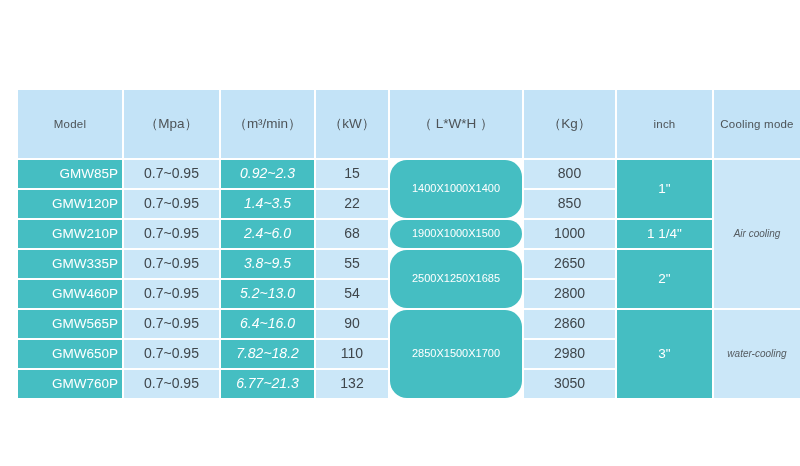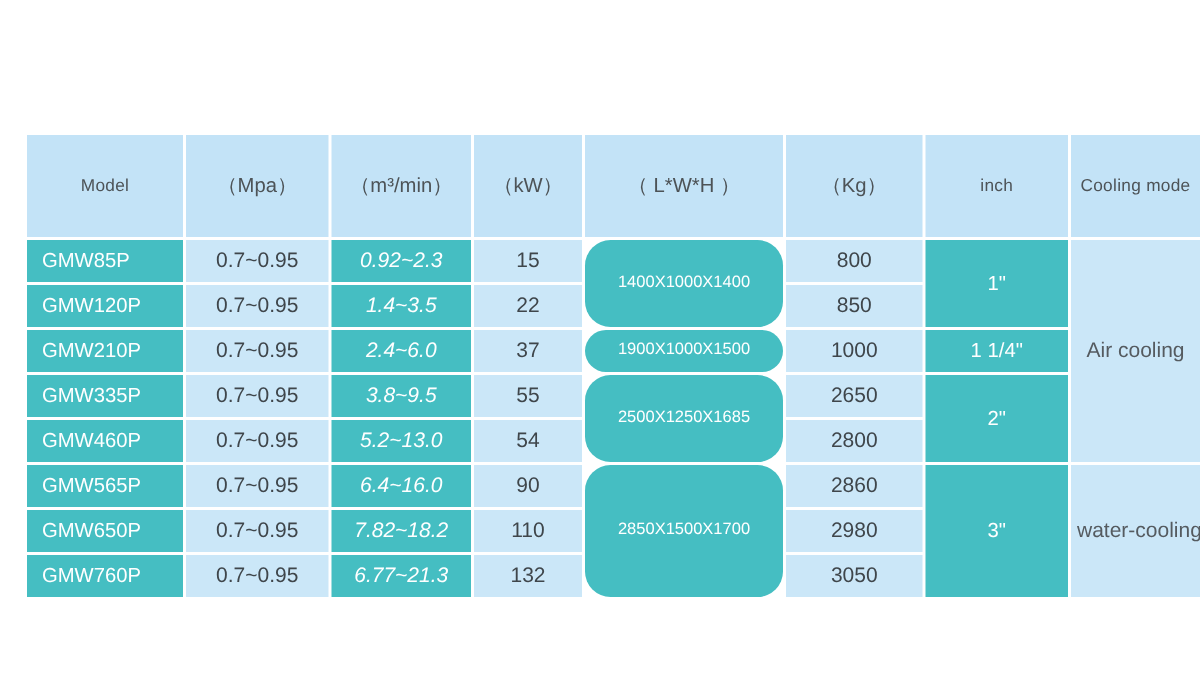--- a/index.html
+++ b/index.html
@@ -53,30 +53,31 @@
   
   table.spec td.teal {
     background: #45bec2;
     color: #ffffff;
   }
   table.spec td.teal.dim {
     font-size: 11px;
     border-radius: 17px;
   }
   table.spec td.teal.model {
-    text-align: left;
+    text-align: right;
     padding-left: 10px;
     font-size: 13.5px;
   }
   table.spec td.teal.inch {
     font-size: 13.5px;
   }
   table.spec td.cool {
-    font-size: 14px;
+    font-size: 10px;
     color: #555b60;
+    font-style: italic;
   }
   table.spec td.num {
     font-size: 14px;
     color: #3f464b;
   }
   table.spec td.flow {
     font-size: 14px;
     font-style: italic;
   }
   
@@ -129,21 +130,21 @@
           <td class="teal model">GMW120P</td>
           <td class="num">0.7~0.95</td>
           <td class="teal flow">1.4~3.5</td>
           <td class="num">22</td>
           <td class="num">850</td>
         </tr>
         <tr>
           <td class="teal model">GMW210P</td>
           <td class="num">0.7~0.95</td>
           <td class="teal flow">2.4~6.0</td>
-          <td class="num">37</td>
+          <td class="num">68</td>
           <td class="teal dim">1900X1000X1500</td>
           <td class="num">1000</td>
           <td class="teal inch">1 1/4"</td>
         </tr>
         <tr>
           <td class="teal model">GMW335P</td>
           <td class="num">0.7~0.95</td>
           <td class="teal flow">3.8~9.5</td>
           <td class="num">55</td>
           <td class="teal dim" rowspan="2">2500X1250X1685</td>

